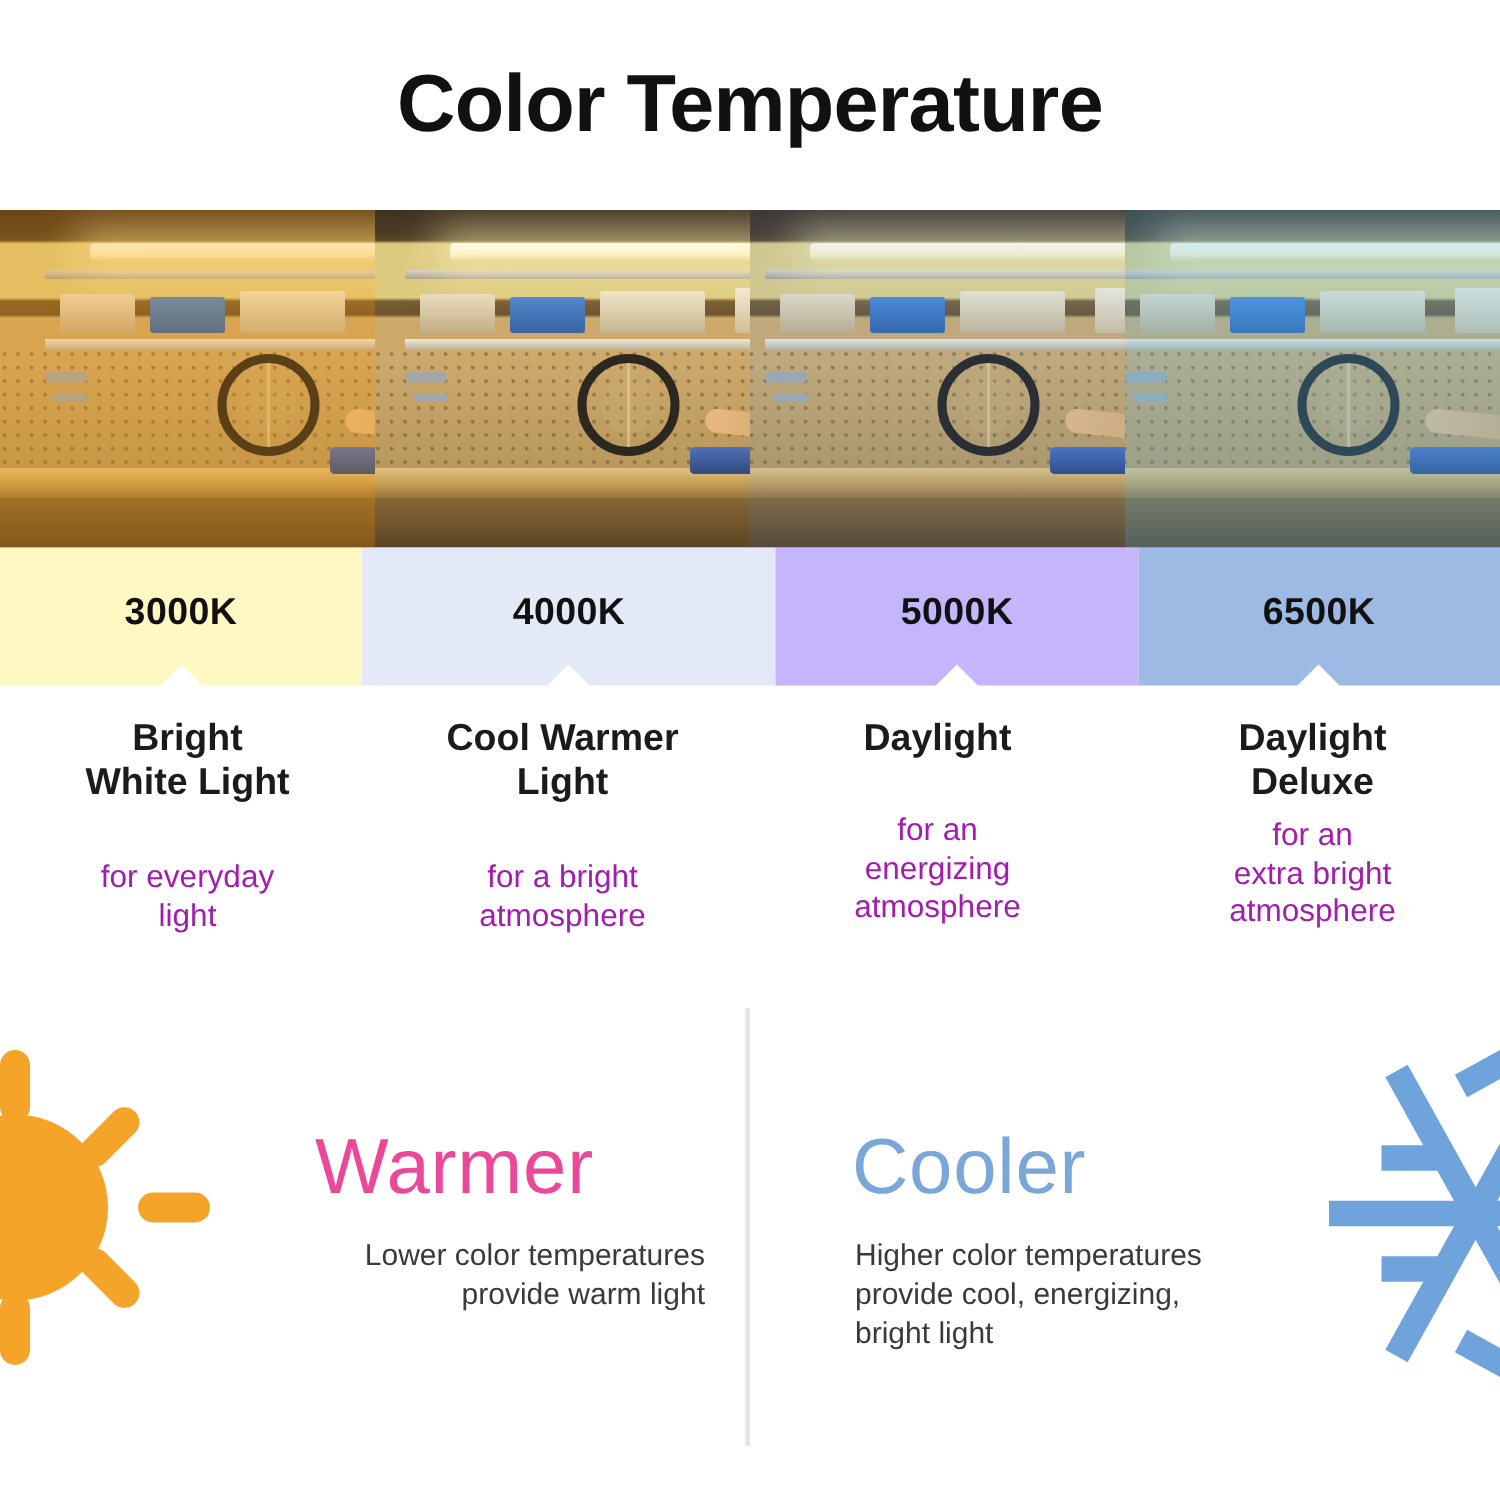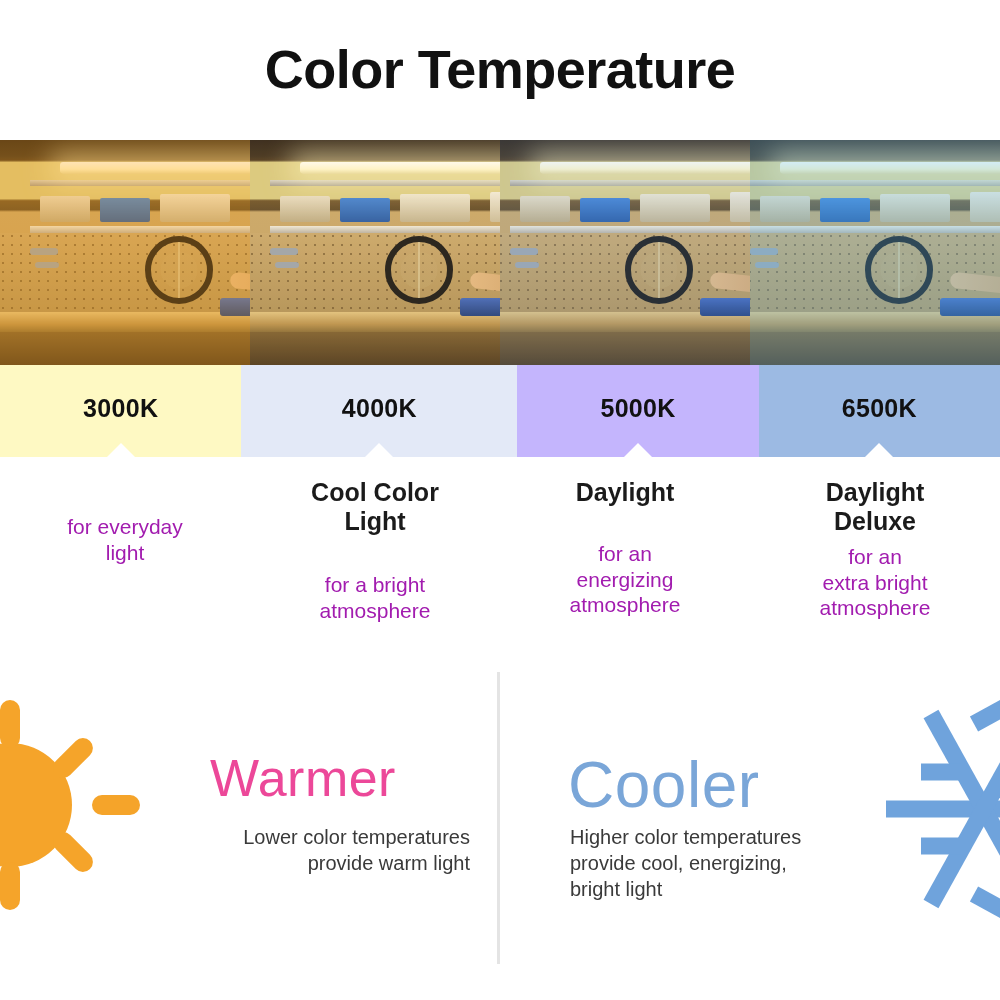--- a/index.html
+++ b/index.html
@@ -149,21 +149,21 @@
     font-size: 52px; font-weight: 400; letter-spacing: 0.5px;
   }
   .warm-text {
     position: absolute; left: 160px; top: 824px; width: 310px;
     text-align: right;
     font-size: 20px; color: #3a3a3a; line-height: 1.3;
     white-space: pre-line;
   }
   .cool-word {
     position: absolute; left: 568px; top: 748px;
-    font-size: 64px; font-weight: 400; letter-spacing: 0.5px; text-align: center;
+    font-size: 52px; font-weight: 400; letter-spacing: 0.5px; text-align: center;
   }
   .cool-text {
     position: absolute; left: 570px; top: 824px; width: 330px;
     text-align: left;
     font-size: 20px; color: #3a3a3a; line-height: 1.3;
     white-space: pre-line;
   }
   .sun-icon { position: absolute; left: -58px; top: 700px; }
   .snow-icon { position: absolute; left: 866px; top: 694px; }
 </style>
@@ -295,25 +295,27 @@
       <span class="notch"></span>
     </div>
     <div class="temp-cell" style="width:250px;background:#9cbae3">
       <span class="k-label">6500K</span>
       <span class="notch"></span>
     </div>
   </div>
 
   <div class="desc-row">
     <div class="desc-col c0" style="width:250px">
+      <div class="desc-name">Bright
+White Light</div>
       <div class="desc-sub">for everyday
 light</div>
     </div>
     <div class="desc-col c1" style="width:250px">
-      <div class="desc-name">Cool Color
+      <div class="desc-name">Cool Warmer
 Light</div>
       <div class="desc-sub">for a bright
 atmosphere</div>
     </div>
     <div class="desc-col c2" style="width:250px">
       <div class="desc-name">Daylight</div>
       <div class="desc-sub c3-sub" style="margin-top:34px">for an
 energizing
 atmosphere</div>
     </div>

